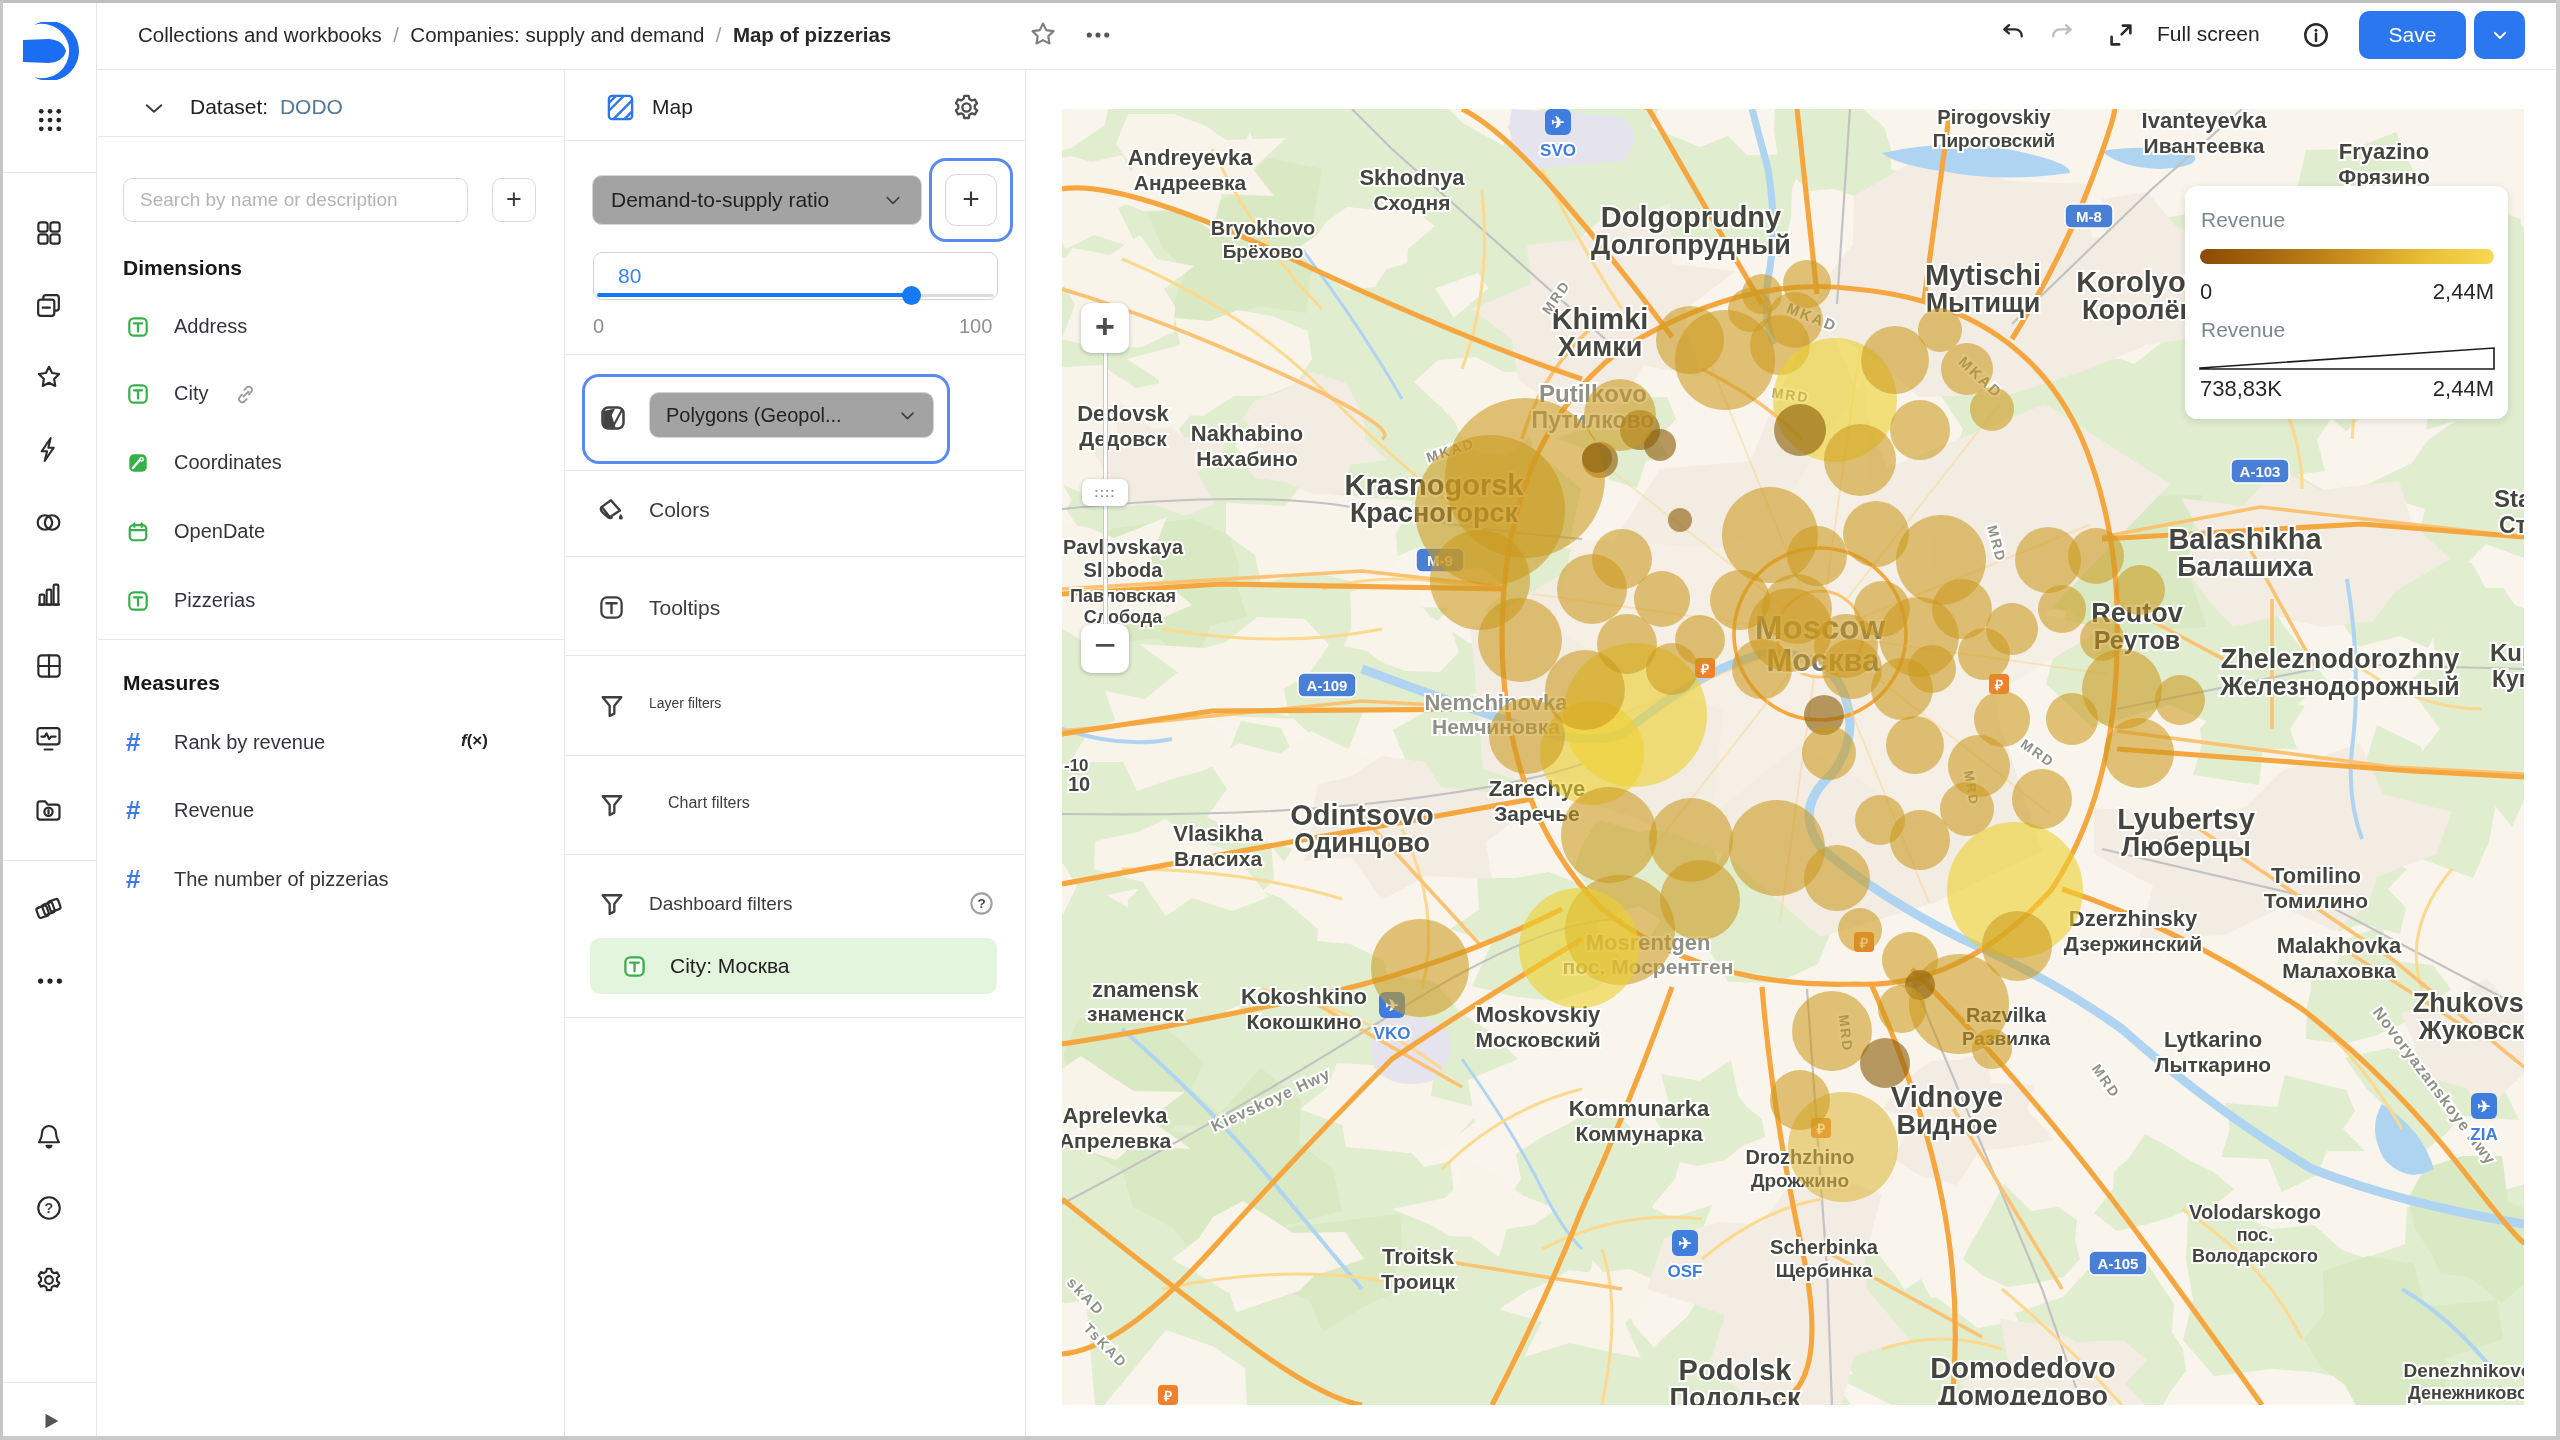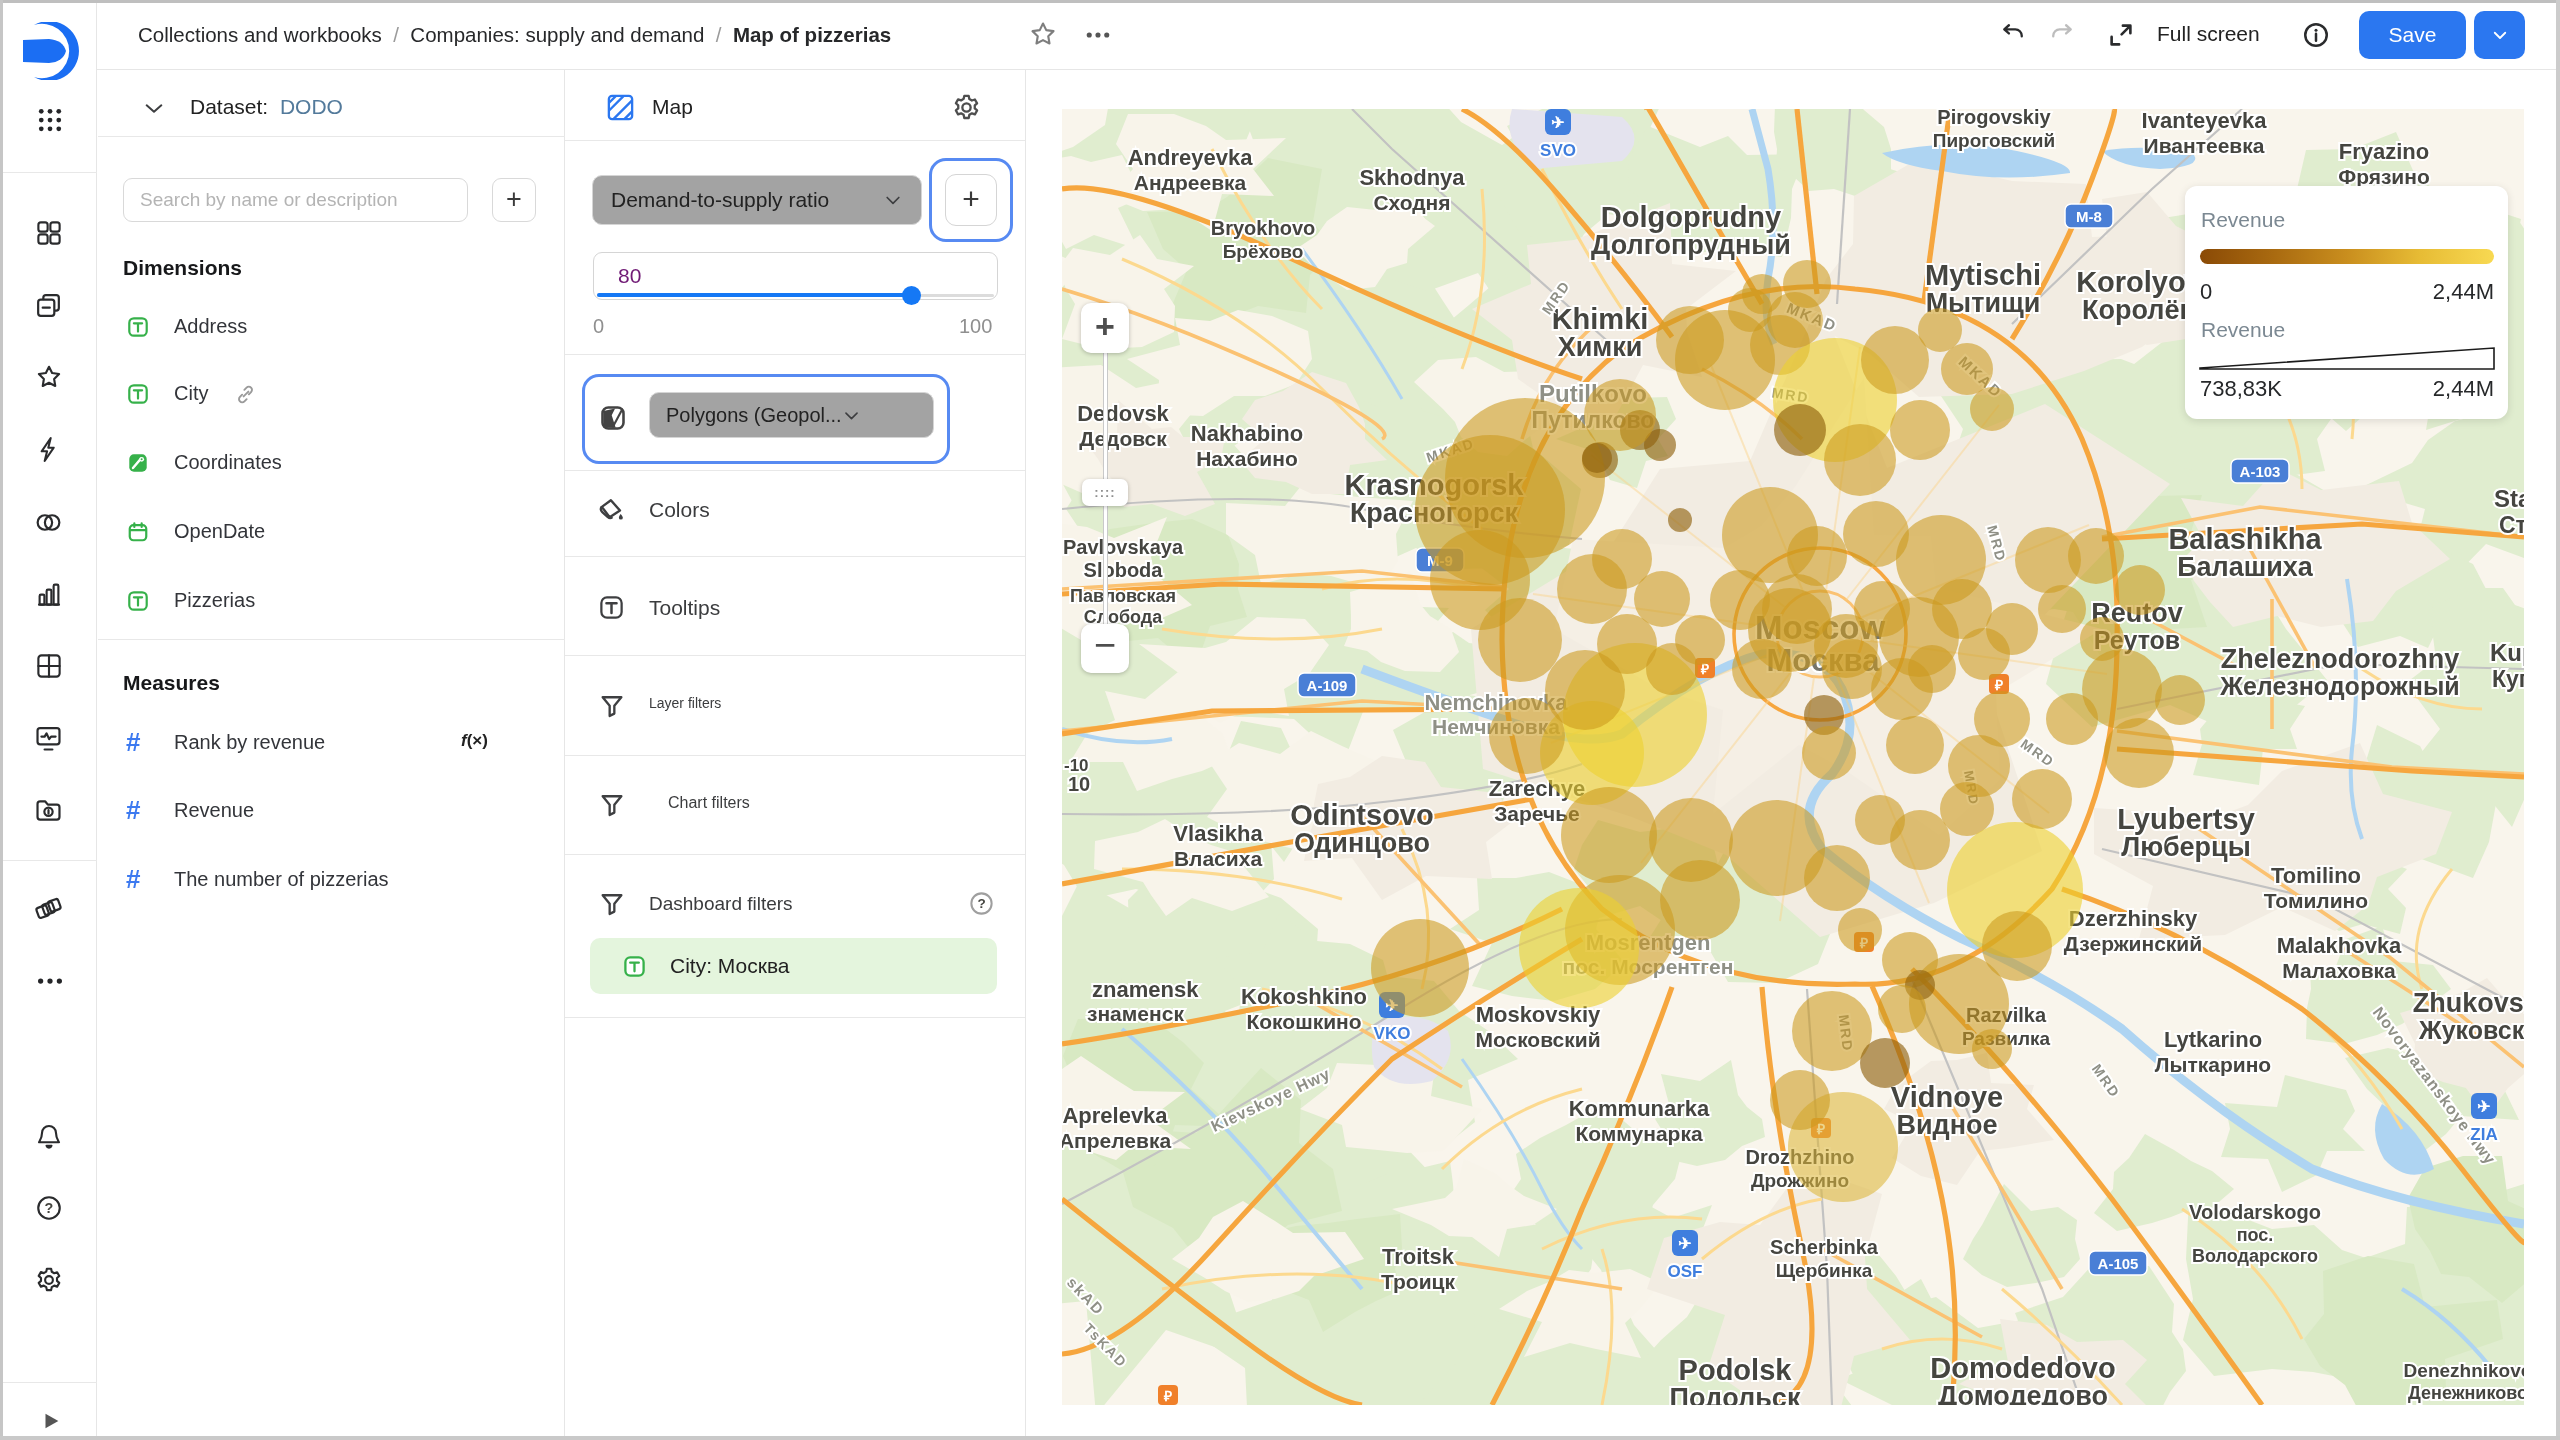--- a/index.html
+++ b/index.html
@@ -236,35 +236,35 @@
 
 <div class="abs dd" style="left:592px;top:175px;width:330px;height:50px;padding:0 18px;justify-content:space-between">
     <span style="font-size:21px;color:#222">Demand-to-supply ratio</span>
     <svg width="20" height="20" viewBox="0 0 24 24">
       <path class="chev" d="M5 9l7 7 7-7"></path>
     </svg>
   </div>
 <div class="abs" style="left:929px;top:158px;width:84px;height:84px;border:3.5px solid #578af2;border-radius:17px"></div>
 <div class="abs" style="left:945px;top:174px;width:52px;height:52px;border:1px solid #d5d5d5;border-radius:11px;color:#3a3a3a;font-size:30px;font-weight:300;text-align:center;line-height:48px">+</div>
 
-<div class="abs" style="left:593px;top:252px;width:405px;height:48px;border:1px solid #d5d5d5;border-radius:9px;font-size:21px;color:#701a75;line-height:46px;padding-left:24px">80</div>
+<div class="abs" style="left:593px;top:252px;width:405px;height:48px;border:1px solid #d5d5d5;border-radius:9px;font-size:21px;color:#3b82f6;line-height:46px;padding-left:24px">80</div>
 <div class="abs" style="left:597px;top:294px;width:397px;height:3px;background:#dcdcdc;border-radius:2px"></div>
 <div class="abs" style="left:597px;top:293px;width:314px;height:4px;background:#1578f5;border-radius:2px"></div>
 <div class="abs" style="left:902px;top:286px;width:19px;height:19px;border-radius:50%;background:#1578f5"></div>
 <div class="abs" style="left:593px;top:315px;font-size:20px;color:#8f8f8f">0</div>
 <div class="abs" style="left:959px;top:315px;font-size:20px;color:#8f8f8f">100</div>
 <div class="divh" style="left:565px;top:354px;width:460px"></div>
 
 <div class="abs" style="left:582px;top:374px;width:368px;height:90px;border:3.5px solid #578af2;border-radius:17px"></div>
 <svg class="abs" style="left:599px;top:404px" width="28" height="28" viewBox="0 0 24 24">
     <rect x="3" y="3" width="18" height="18" rx="5" fill="none" stroke="#434343" stroke-width="2.2"></rect>
     <path d="M3.8 6 L13.8 3.8 L10.9 9.6 L14.3 20.3 L6.4 20.3 Q3.8 20.3 3.8 17.4 Z" fill="#434343"></path>
     <path d="M20.2 4 L11.6 20.2" stroke="#434343" stroke-width="1.8"></path>
   </svg>
-<div class="abs dd" style="left:649px;top:392px;width:285px;height:46px;padding:0 16px;justify-content:flex-start">
+<div class="abs dd" style="left:649px;top:392px;width:285px;height:46px;padding:0 16px;justify-content:space-between">
     <span style="font-size:20px;color:#222">Polygons (Geopol...</span>
     <svg width="19" height="19" viewBox="0 0 24 24">
       <path class="chev" d="M5 9l7 7 7-7"></path>
     </svg>
   </div>
 <div class="divh" style="left:565px;top:470px;width:460px"></div>
 
 <svg class="abs" style="left:597px;top:496px" width="29" height="29" viewBox="0 0 24 24">
     <g stroke="#3e3f41" stroke-width="2" fill="none" stroke-linejoin="round">
       <path d="M11.5 3.5L4 9l6.5 8.5L19 12z"></path>

